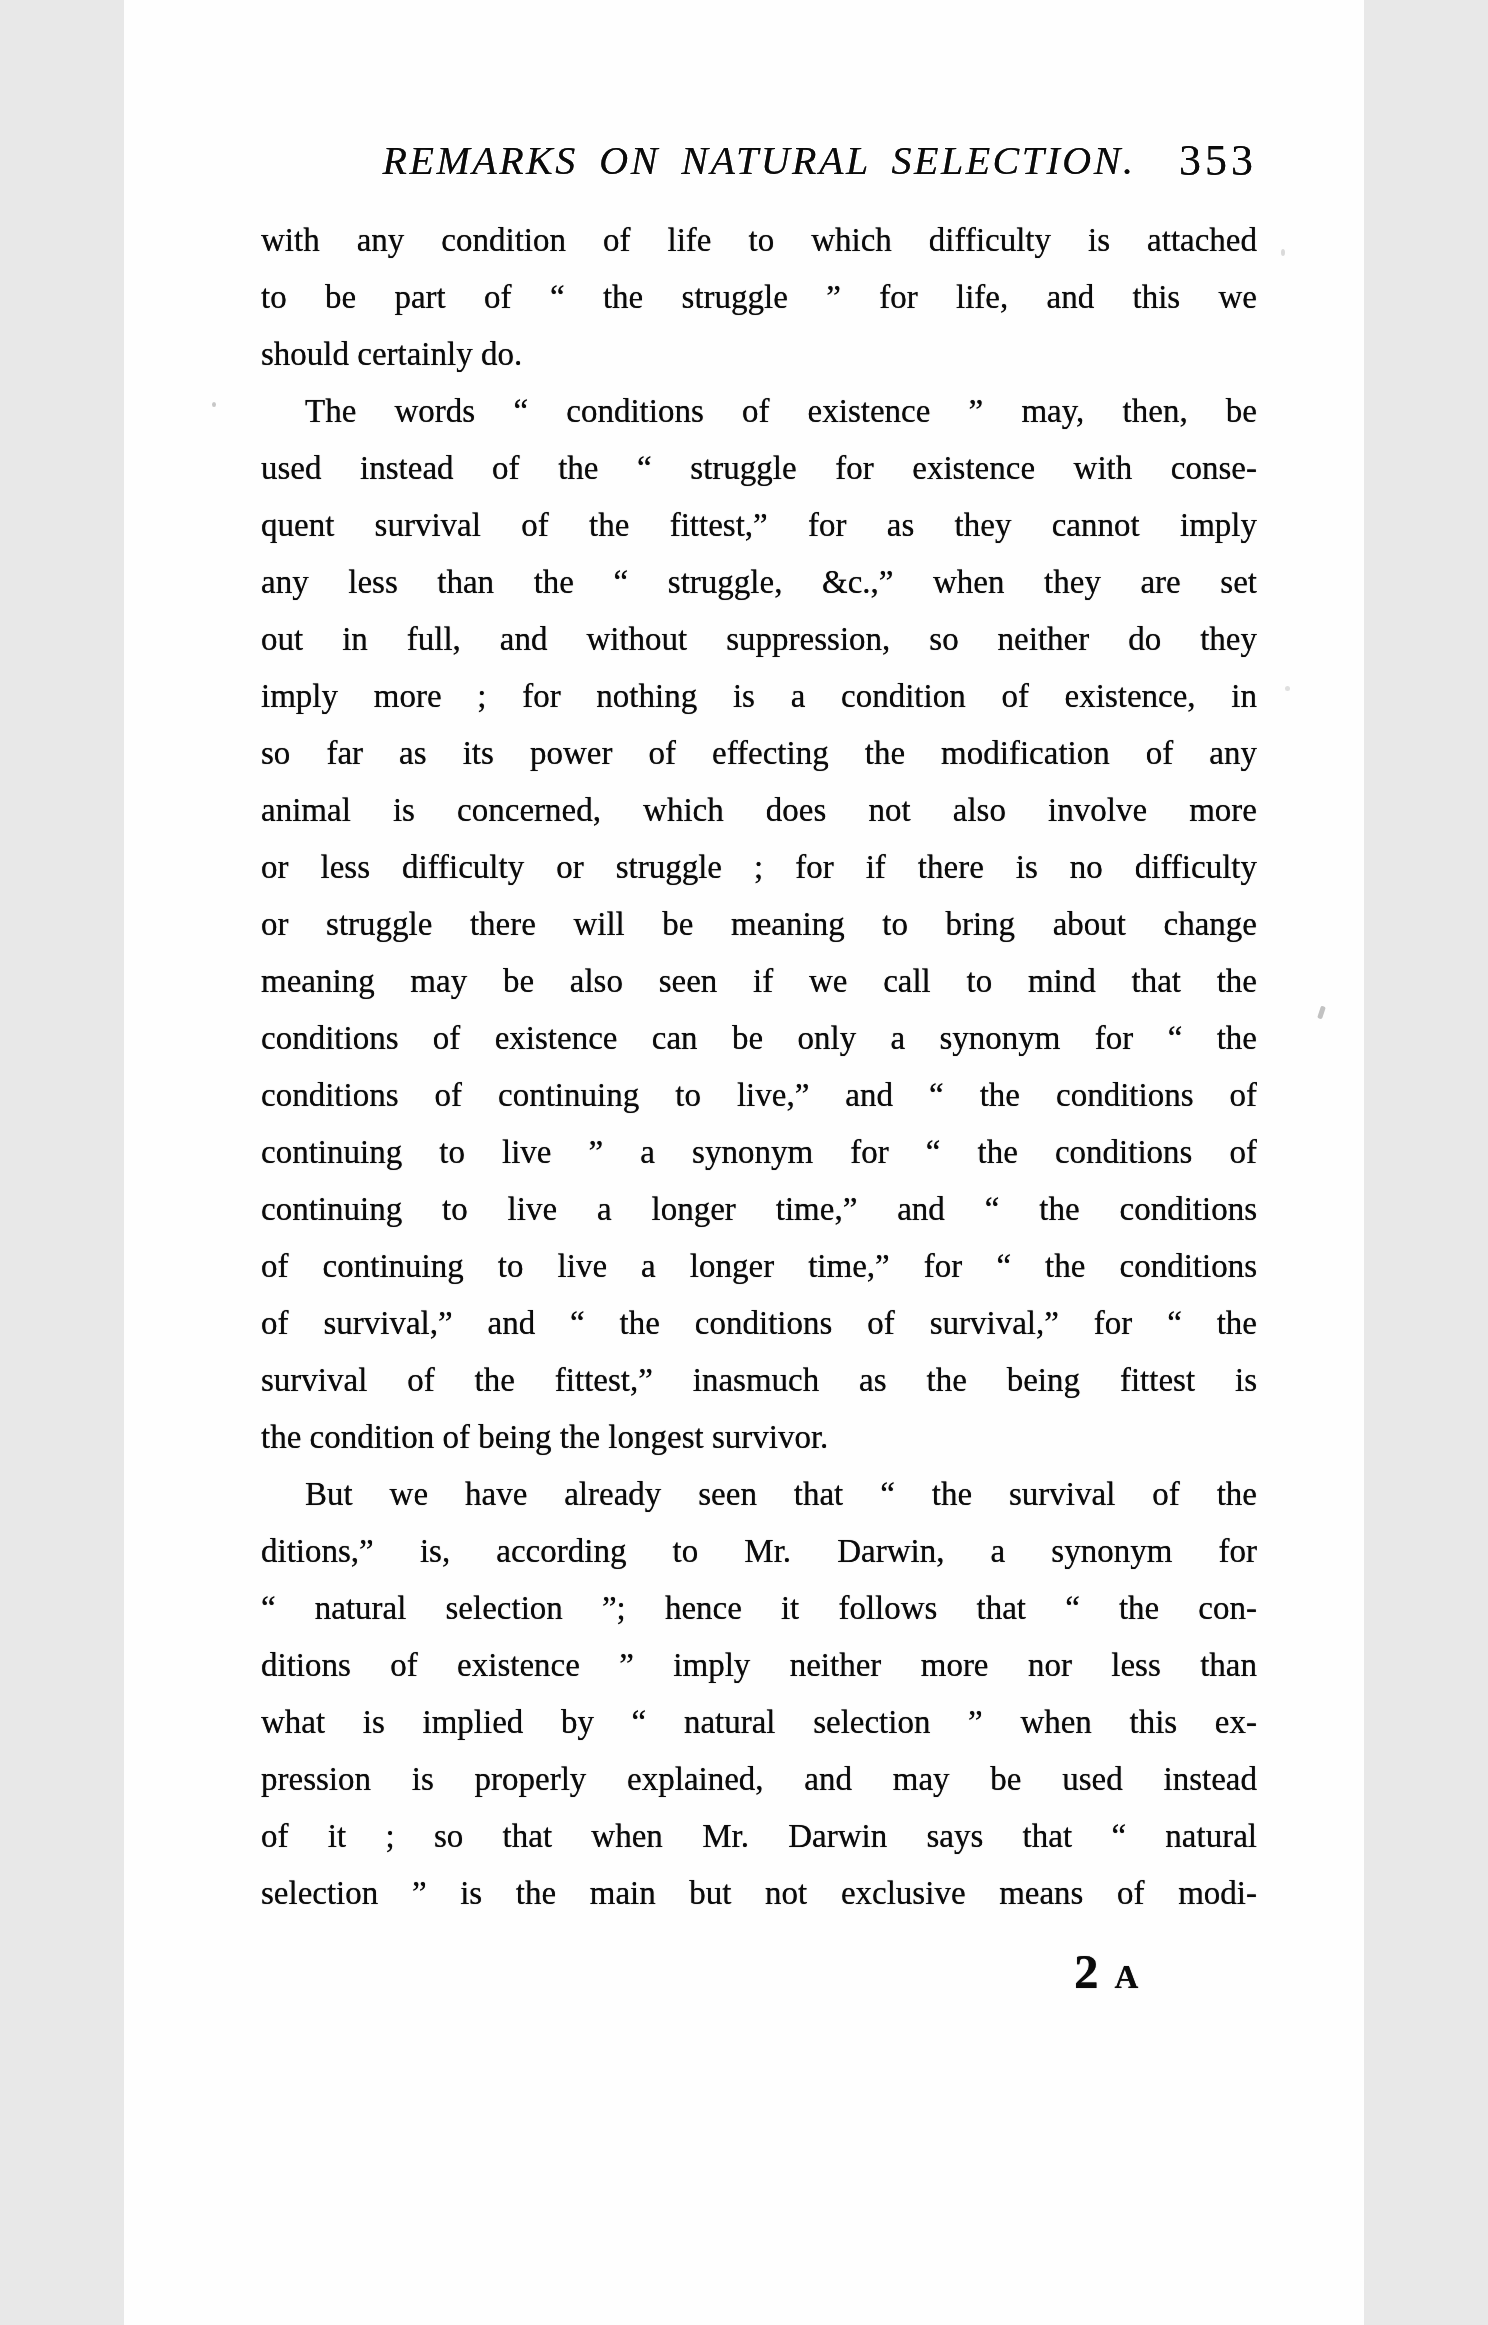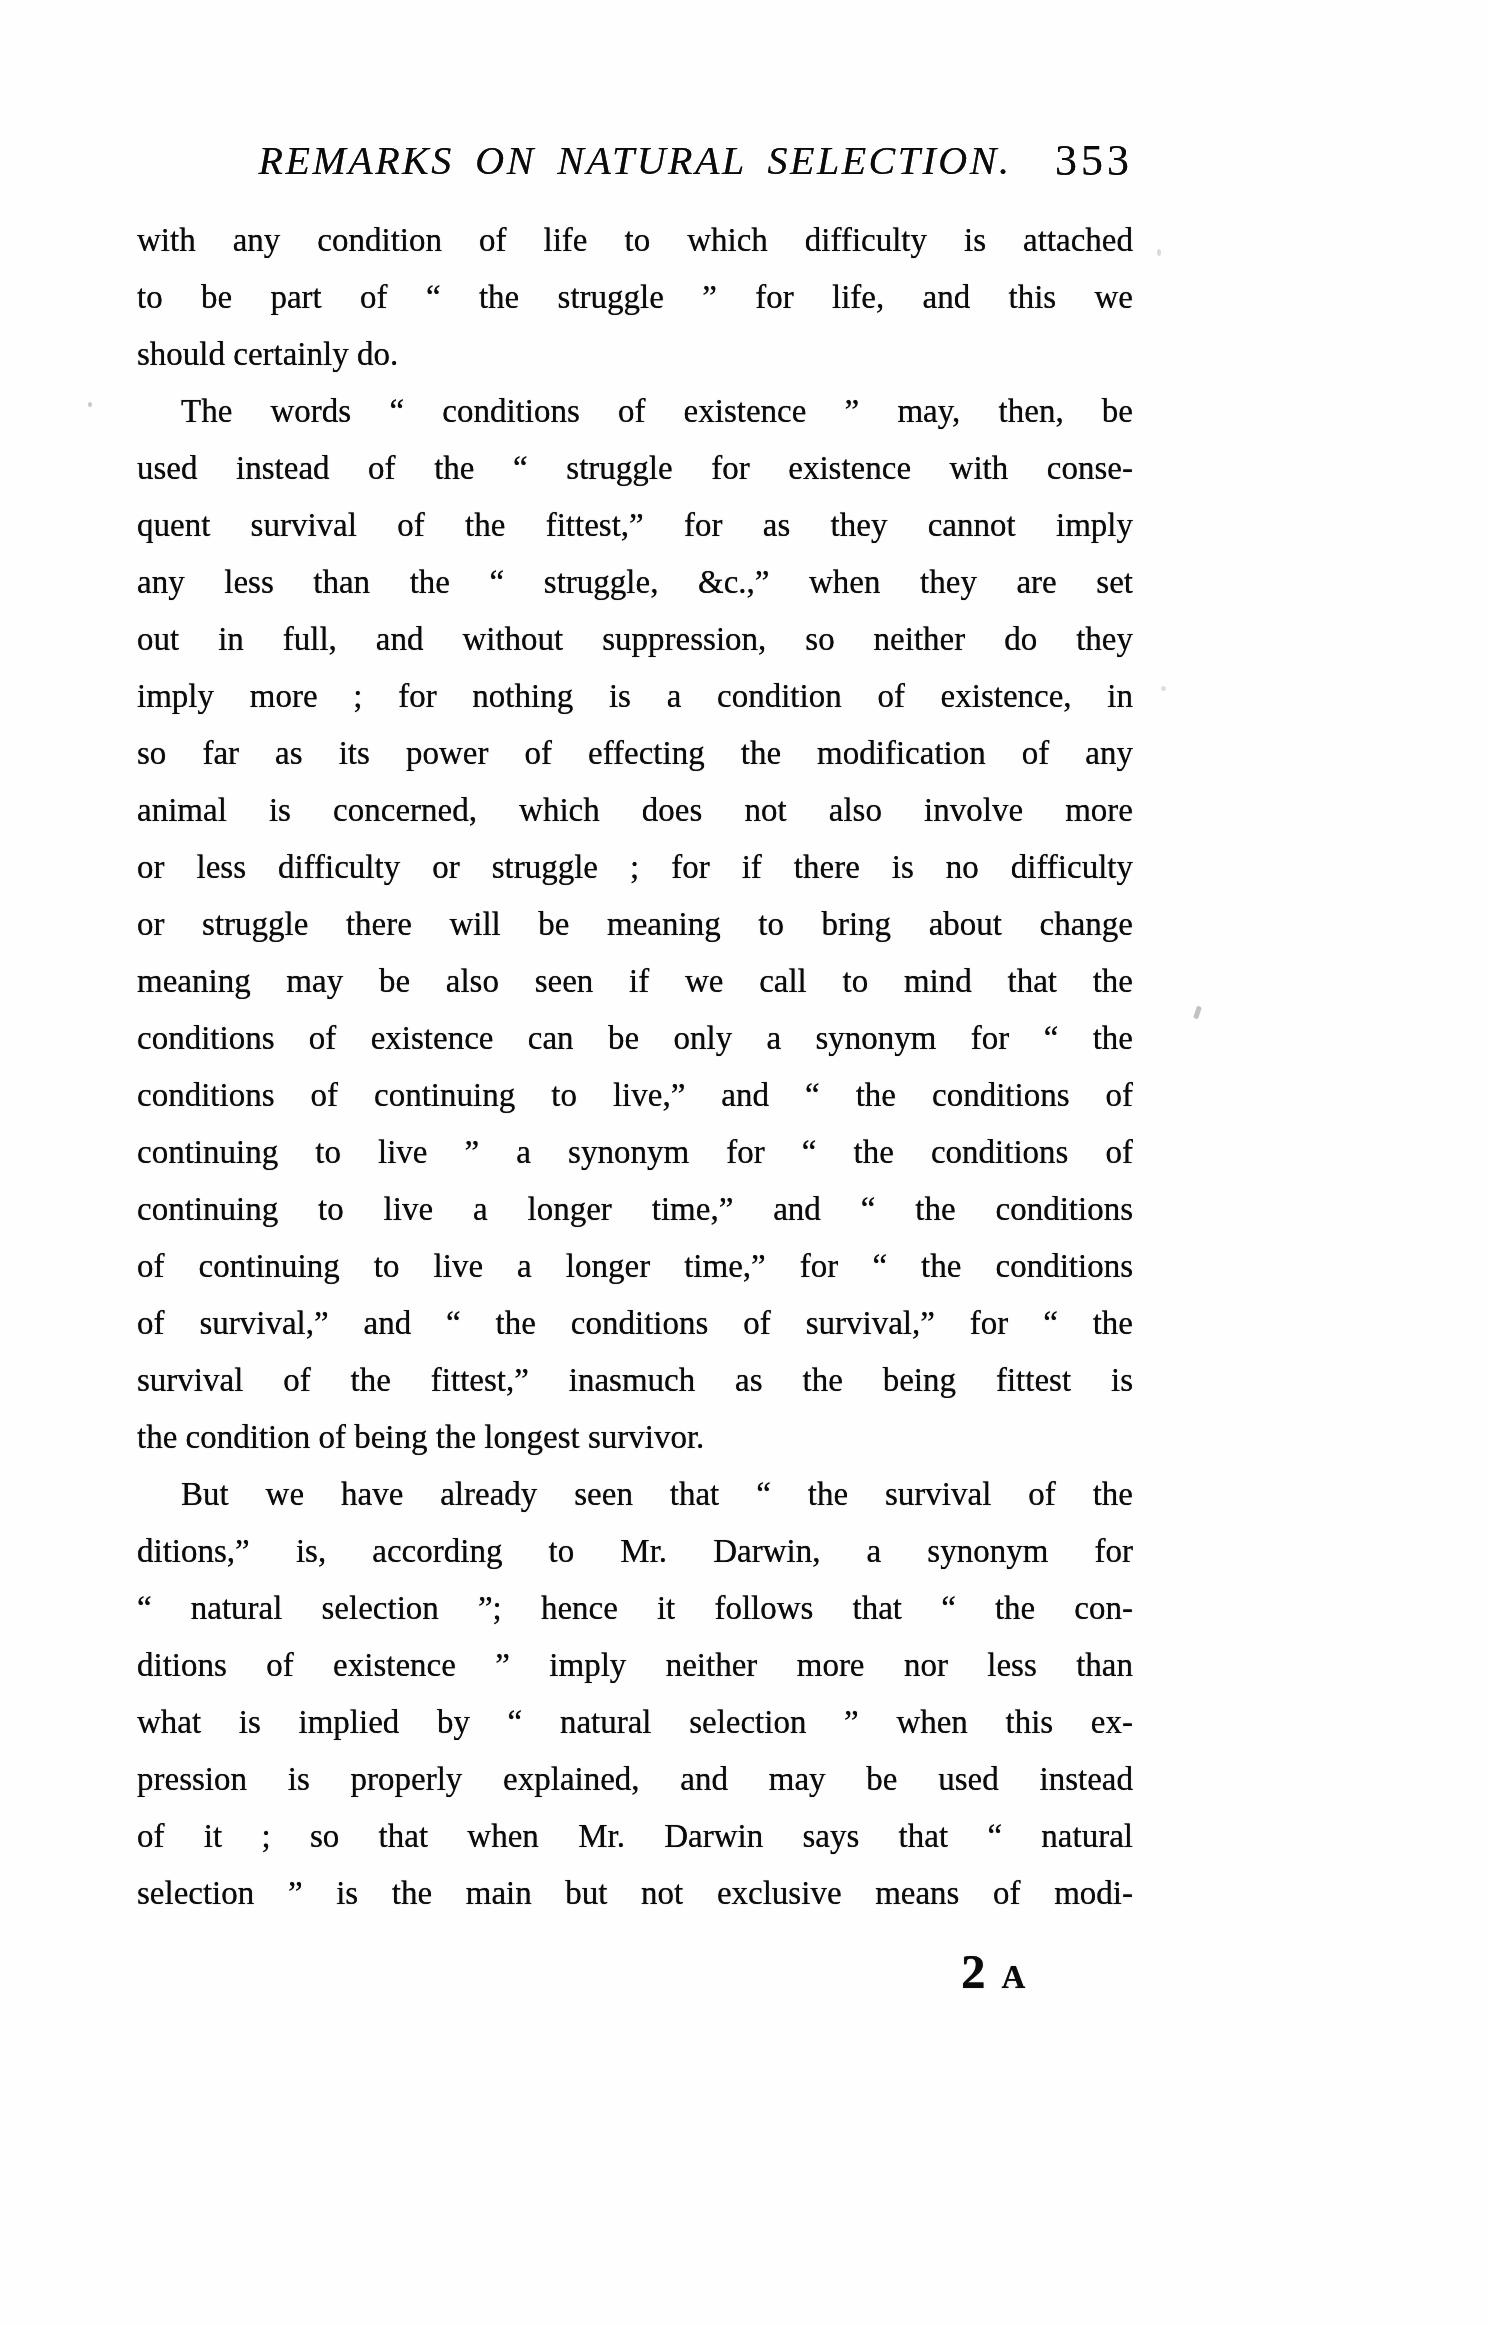--- a/index.html
+++ b/index.html
@@ -1,18 +1,18 @@
 <!DOCTYPE html>
 <html><head>
 <meta charset="utf-8">
 <style>
   html,body{margin:0;padding:0;background:#e8e8e8;}
   .page{
     position:relative;
-    width:1488px;height:2325px;
+    width:1240px;height:2325px;
     margin:0 auto;
     background:#fefefe;
     overflow:hidden;
     font-family:"Liberation Serif", serif;
     color:#0b0b0b;
   }
   
   .header{
     position:absolute;
     left:137px;top:136px;width:996px;height:50px;
@@ -46,21 +46,20 @@
     text-justify:inter-word;
     overflow:hidden;
   }
   .line.indent{text-indent:44px;}
   .line.short{text-align-last:left;}
   
   .signature{
     position:absolute;
     left:950px;top:1947px;
     white-space:nowrap;
-    margin-left:11px;
   }
   .sig-num{
     font-size:49px;line-height:50px;
     font-weight:600;
     text-shadow:0 0 0.7px rgba(10,10,10,0.9);
   }
   .sig-letter{
     font-size:33px;line-height:50px;
     font-weight:700;
     margin-left:16px;

